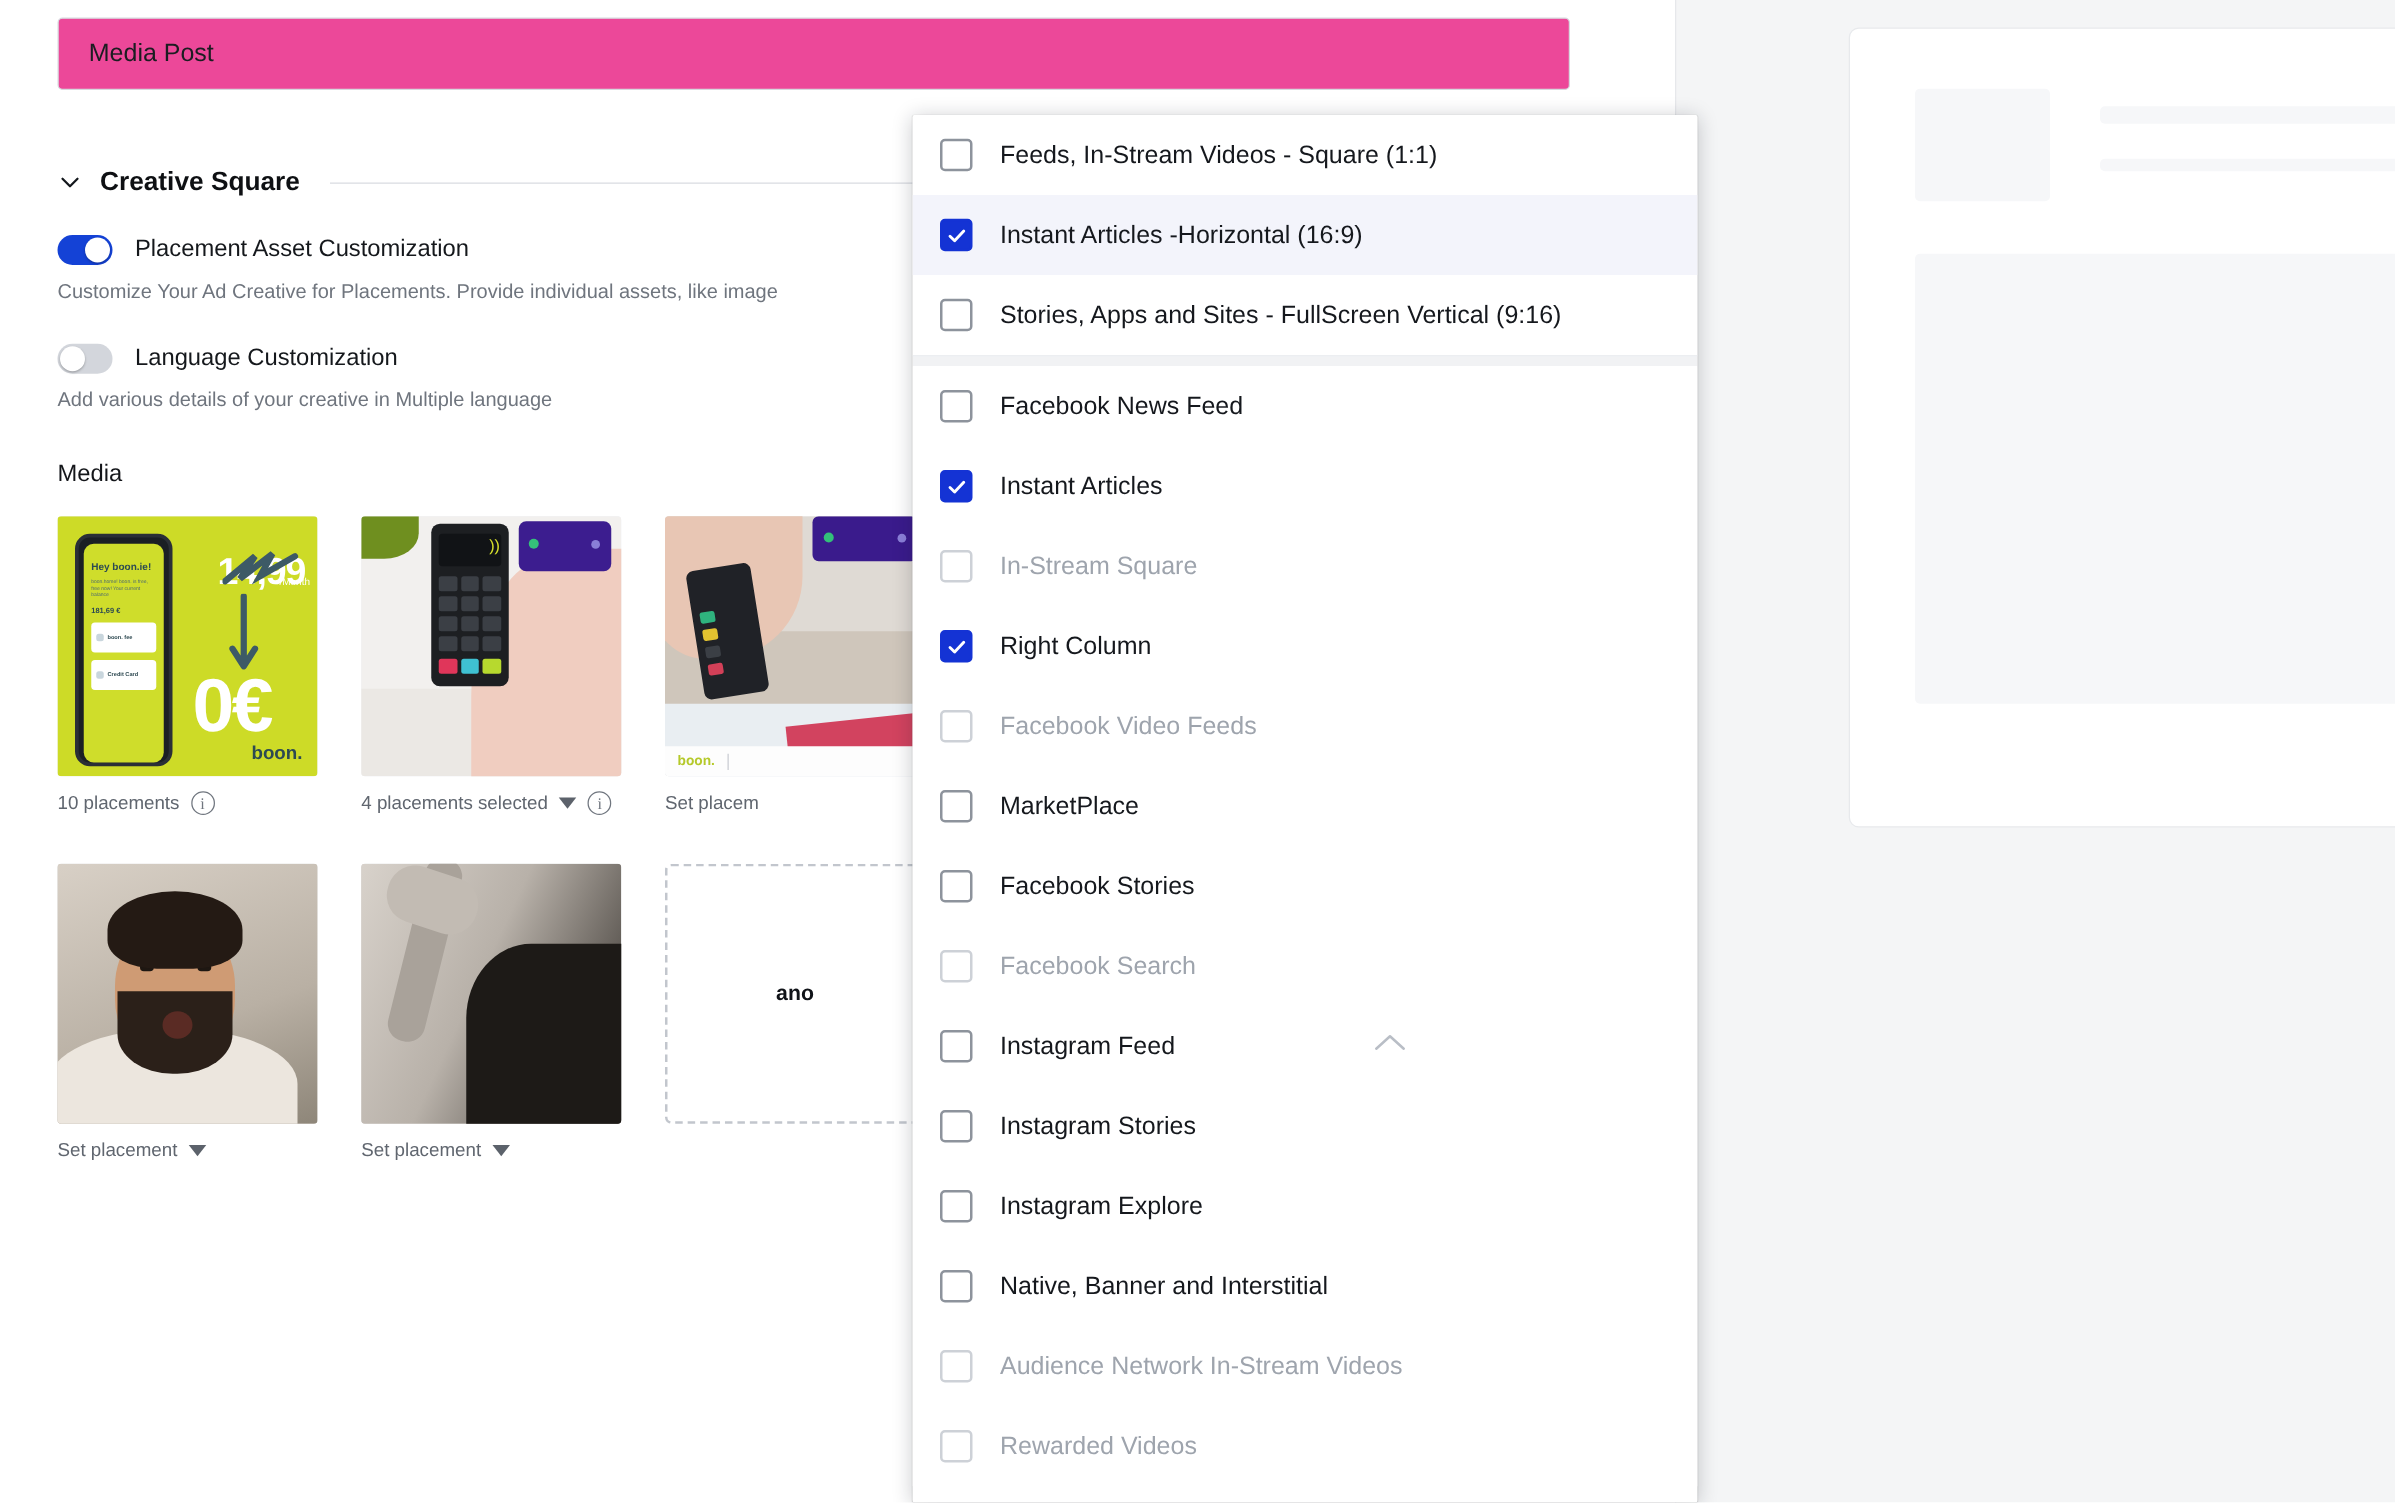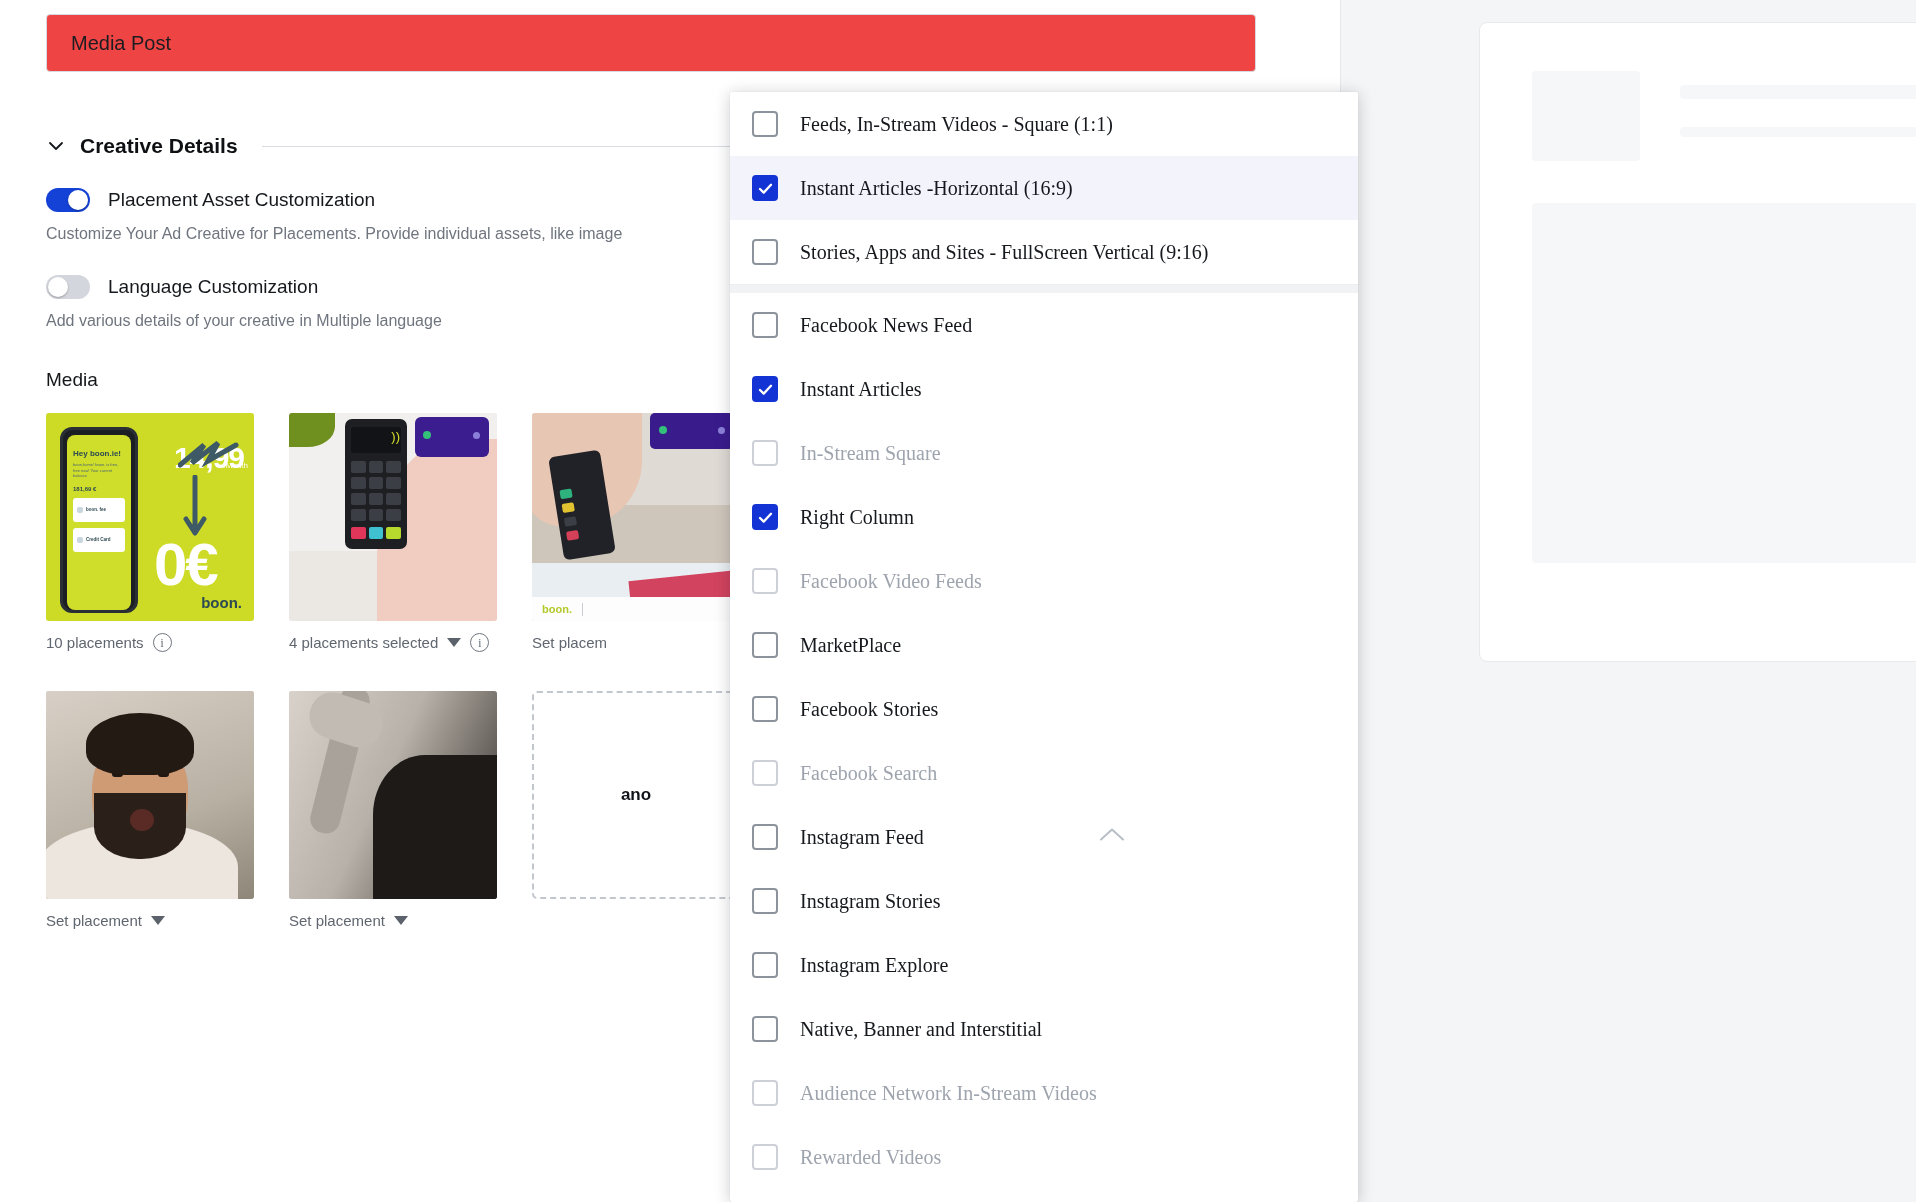--- a/index.html
+++ b/index.html
@@ -23,21 +23,21 @@
     font-size: 19px; color: #14161a; margin-top: 26px; letter-spacing: .1px;
   }
   .select-box {
     margin-top: 14px;
     height: 58px;
     border: 1px solid #d6d9de;
     border-radius: 4px;
     display: flex; align-items: center;
     padding: 0 24px;
     font-size: 20px; color: #1b1d21;
-    background: #ef4444;
+    background: #ec4899;
     width: 1210px;
   }
 
   
   .section-head {
     display: flex; align-items: center; gap: 14px;
     margin-top: 62px;
     width: 1210px;
   }
   .chev-down {
@@ -239,21 +239,20 @@
     border-radius: 2px;
     overflow: hidden;
   }
   .dd-section { background:#fff; }
   .dd-divider { height: 9px; background: #f1f2f4; border-top: 1px solid #eceef1; }
   .dd-item {
     display: flex; align-items: center; gap: 22px;
     height: 64px; padding: 0 0 0 22px;
     font-size: 20px; color: #15181d;
     position: relative;
-    font-family: Liberation Serif, serif;
   }
   .dd-item.sel { background: #f3f4fb; }
   .dd-item.disabled { color: #9ea4ad; }
   .cb {
     width: 26px; height: 26px; border: 2px solid #8d939c; border-radius: 4px;
     flex: none; background: #fff;
   }
   .cb.checked {
     background: #1433d4; border-color: #1433d4;
     display: flex; align-items: center; justify-content: center;
@@ -274,21 +273,21 @@
     <div class="select-box">
       <span>Media Post</span>
     </div>
 
     <div class="section-head">
       <span class="chev-down">
         <svg width="20" height="20" viewBox="0 0 20 20">
             <path d="M4 7 L10 13 L16 7" fill="none" stroke="#14181d" stroke-width="1.8" stroke-linecap="round" stroke-linejoin="round"></path>
           </svg>
       </span>
-      <span class="section-title">Creative Details</span>
+      <span class="section-title">Creative Square</span>
       <span class="section-rule"></span>
     </div>
 
     <div class="toggle-row">
       <span class="switch on">
           <span class="knob"></span>
         </span>
       <span class="toggle-label">Placement Asset Customization</span>
     </div>
     <div class="toggle-desc">Customize Your Ad Creative for Placements. Provide individual assets, like image</div>

